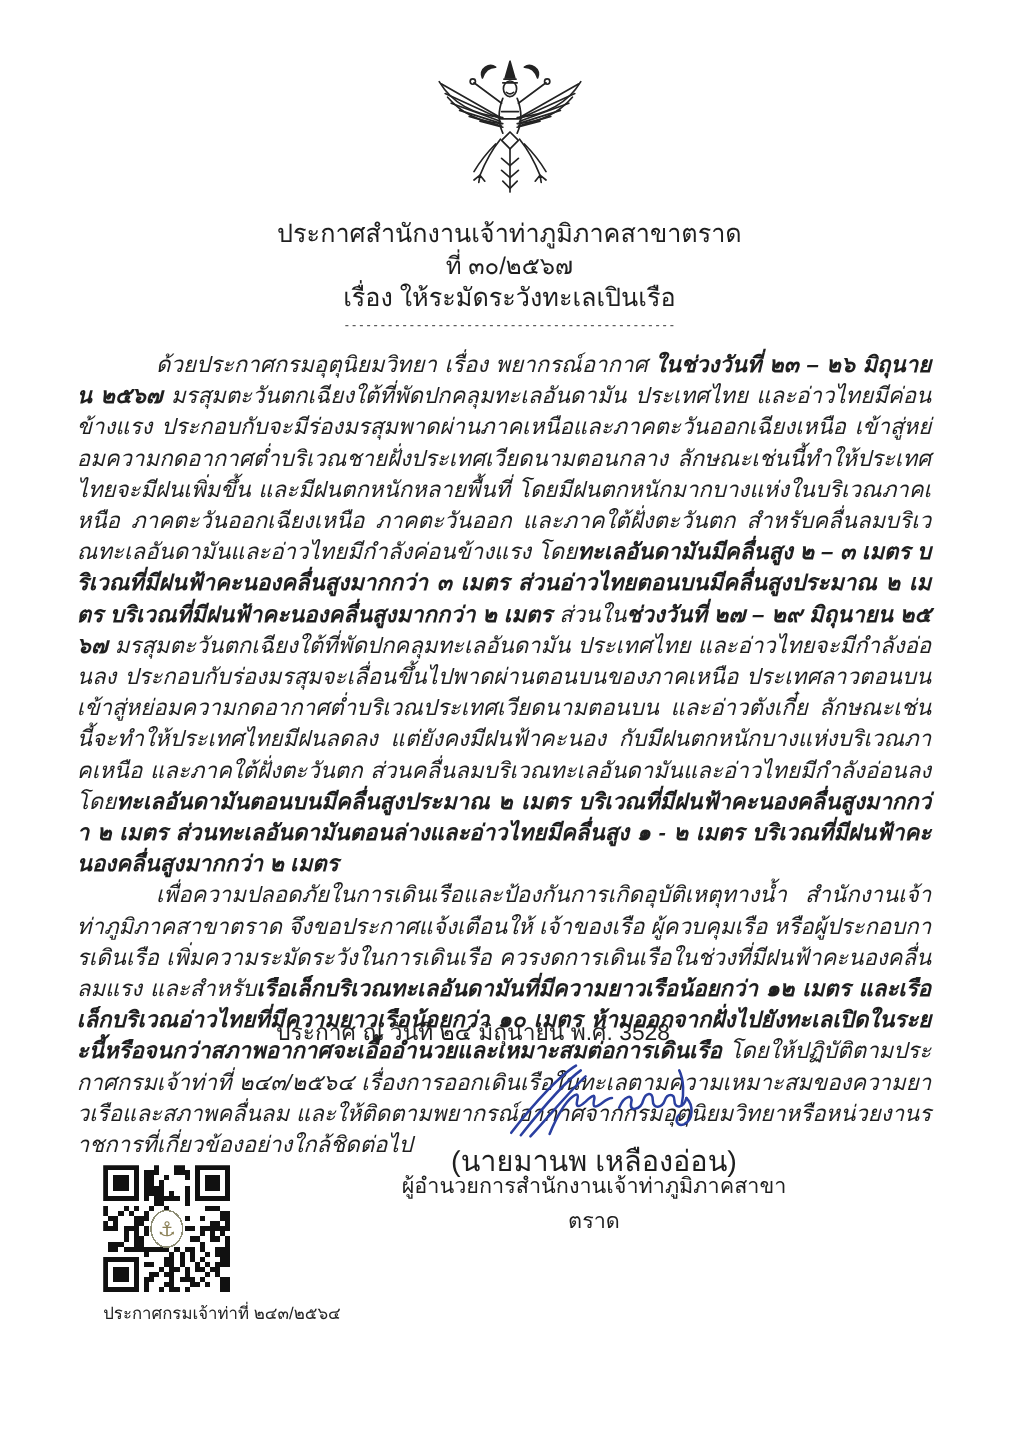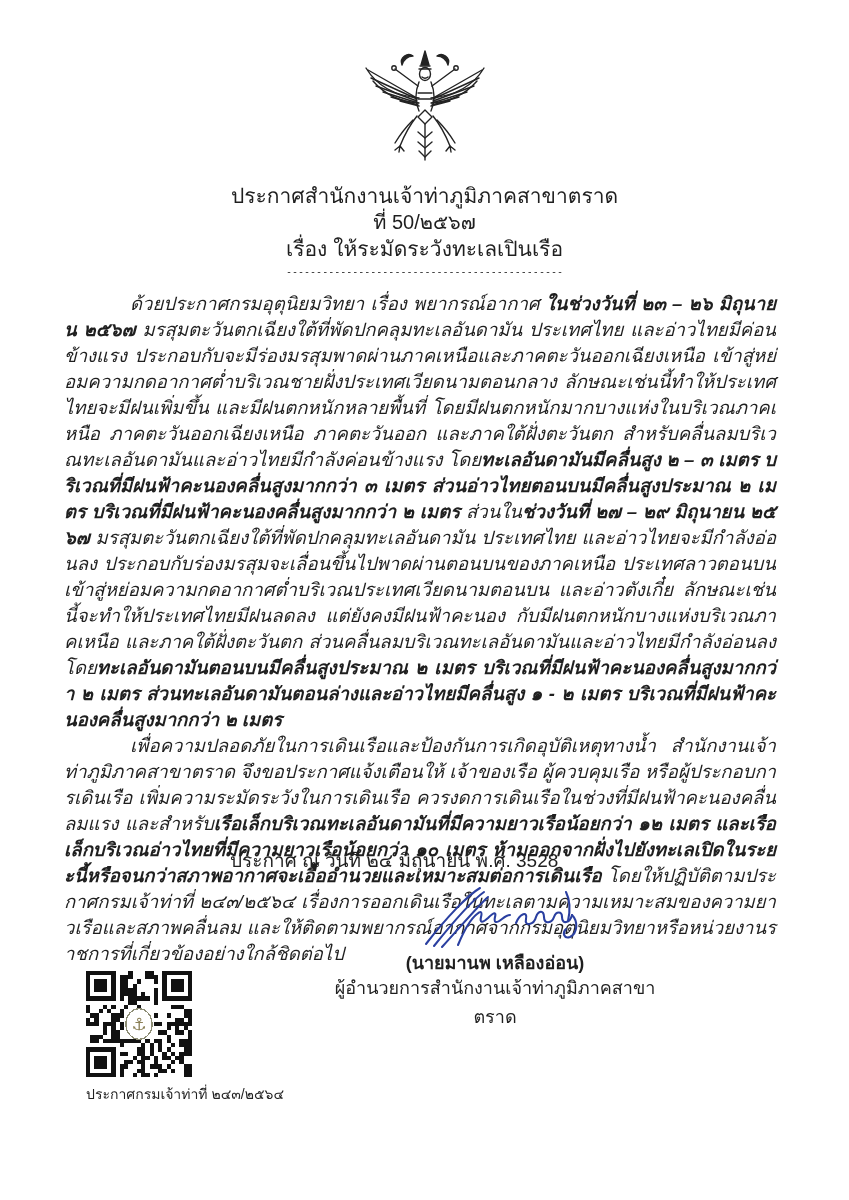--- a/index.html
+++ b/index.html
@@ -20,21 +20,21 @@
   
   .content{position:absolute;top:291px;left:64px;width:712px;}
   .para{
     font-size:18.5px;line-height:26px;text-align:justify;
     text-indent:66px;margin:0;word-break:break-all;text-wrap:pretty;font-style:italic;
   }
   .para .b{font-weight:bold;}
   
   .date-line{position:absolute;top:845px;left:230px;font-size:19px;}
   .signature{position:absolute;top:884px;left:420px;width:172px;height:66px;}
-  .signer-name{position:absolute;top:948px;left:345px;width:300px;text-align:center;font-size:18px;font-weight:bold;}
+  .signer-name{position:absolute;top:948px;left:345px;width:300px;text-align:center;font-size:24px;}
   .signer-title{position:absolute;top:973px;left:325px;width:340px;text-align:center;font-size:18px;}
   .qr-wrap{position:absolute;top:971px;left:86px;width:106px;}
   .qr-caption{margin-top:6px;font-size:14px;white-space:nowrap;color:#222;}
   svg{display:block;}
 </style>
 </head>
 <body>
 
 <div class="page">
 
@@ -74,21 +74,21 @@
         <path d="M55,72 C45,82 40,90 37,95 M79,72 C89,82 94,90 97,95"></path>
 
         <path d="M67,76 L67,112"></path>
         <path d="M60,84 L67,90 L74,84 M60,94 L67,100 L74,94 M61,103 L67,109 L73,103"></path>
       </g>
     </svg>
   </div>
 
   <div class="titles">
     <div class="title-line">ประกาศสำนักงานเจ้าท่าภูมิภาคสาขาตราด</div>
-    <div class="title-line doc-number">ที่ 50/๒๕๖๗</div>
+    <div class="title-line doc-number">ที่ ๓๐/๒๕๖๗</div>
     <div class="title-line">เรื่อง ให้ระมัดระวังทะเลเปินเรือ</div>
     <div class="divider">----------------------------------------------</div>
   </div>
 
   <div class="content">
     <p class="para"><span>ด้วยประกาศกรมอุตุนิยมวิทยา เรื่อง พยากรณ์อากาศ </span><span class="b">ในช่วงวันที่ ๒๓ – ๒๖ มิถุนายน ๒๕๖๗</span><span> มรสุมตะวันตกเฉียงใต้ที่พัดปกคลุมทะเลอันดามัน ประเทศไทย และอ่าวไทยมีค่อนข้างแรง ประกอบกับจะมีร่องมรสุมพาดผ่านภาคเหนือและภาคตะวันออกเฉียงเหนือ เข้าสู่หย่อมความกดอากาศต่ำบริเวณชายฝั่งประเทศเวียดนามตอนกลาง ลักษณะเช่นนี้ทำให้ประเทศไทยจะมีฝนเพิ่มขึ้น และมีฝนตกหนักหลายพื้นที่ โดยมีฝนตกหนักมากบางแห่งในบริเวณภาคเหนือ ภาคตะวันออกเฉียงเหนือ ภาคตะวันออก และภาคใต้ฝั่งตะวันตก สำหรับคลื่นลมบริเวณทะเลอันดามันและอ่าวไทยมีกำลังค่อนข้างแรง โดย</span><span class="b">ทะเลอันดามันมีคลื่นสูง ๒ – ๓ เมตร บริเวณที่มีฝนฟ้าคะนองคลื่นสูงมากกว่า ๓ เมตร ส่วนอ่าวไทยตอนบนมีคลื่นสูงประมาณ ๒ เมตร บริเวณที่มีฝนฟ้าคะนองคลื่นสูงมากกว่า ๒ เมตร</span><span> ส่วนใน</span><span class="b">ช่วงวันที่ ๒๗ – ๒๙ มิถุนายน ๒๕๖๗</span><span> มรสุมตะวันตกเฉียงใต้ที่พัดปกคลุมทะเลอันดามัน ประเทศไทย และอ่าวไทยจะมีกำลังอ่อนลง ประกอบกับร่องมรสุมจะเลื่อนขึ้นไปพาดผ่านตอนบนของภาคเหนือ ประเทศลาวตอนบน เข้าสู่หย่อมความกดอากาศต่ำบริเวณประเทศเวียดนามตอนบน และอ่าวตังเกี๋ย ลักษณะเช่นนี้จะทำให้ประเทศไทยมีฝนลดลง แต่ยังคงมีฝนฟ้าคะนอง กับมีฝนตกหนักบางแห่งบริเวณภาคเหนือ และภาคใต้ฝั่งตะวันตก ส่วนคลื่นลมบริเวณทะเลอันดามันและอ่าวไทยมีกำลังอ่อนลง โดย</span><span class="b">ทะเลอันดามันตอนบนมีคลื่นสูงประมาณ ๒ เมตร บริเวณที่มีฝนฟ้าคะนองคลื่นสูงมากกว่า ๒ เมตร ส่วนทะเลอันดามันตอนล่างและอ่าวไทยมีคลื่นสูง ๑ - ๒ เมตร บริเวณที่มีฝนฟ้าคะนองคลื่นสูงมากกว่า ๒ เมตร</span></p>
     <p class="para"><span>เพื่อความปลอดภัยในการเดินเรือและป้องกันการเกิดอุบัติเหตุทางน้ำ สำนักงานเจ้าท่าภูมิภาคสาขาตราด จึงขอประกาศแจ้งเตือนให้ เจ้าของเรือ ผู้ควบคุมเรือ หรือผู้ประกอบการเดินเรือ เพิ่มความระมัดระวังในการเดินเรือ ควรงดการเดินเรือในช่วงที่มีฝนฟ้าคะนองคลื่นลมแรง และสำหรับ</span><span class="b">เรือเล็กบริเวณทะเลอันดามันที่มีความยาวเรือน้อยกว่า ๑๒ เมตร และเรือเล็กบริเวณอ่าวไทยที่มีความยาวเรือน้อยกว่า ๑๐ เมตร ห้ามออกจากฝั่งไปยังทะเลเปิดในระยะนี้หรือจนกว่าสภาพอากาศจะเอื้ออำนวยและเหมาะสมต่อการเดินเรือ</span><span> โดยให้ปฏิบัติตามประกาศกรมเจ้าท่าที่ ๒๔๓/๒๕๖๔ เรื่องการออกเดินเรือในทะเลตามความเหมาะสมของความยาวเรือและสภาพคลื่นลม และให้ติดตามพยากรณ์อากาศจากกรมอุตุนิยมวิทยาหรือหน่วยงานราชการที่เกี่ยวข้องอย่างใกล้ชิดต่อไป</span></p>
   </div>
 
   <div class="date-line">ประกาศ ณ วันที่ ๒๔ มิถุนายน พ.ศ. 3528</div>

